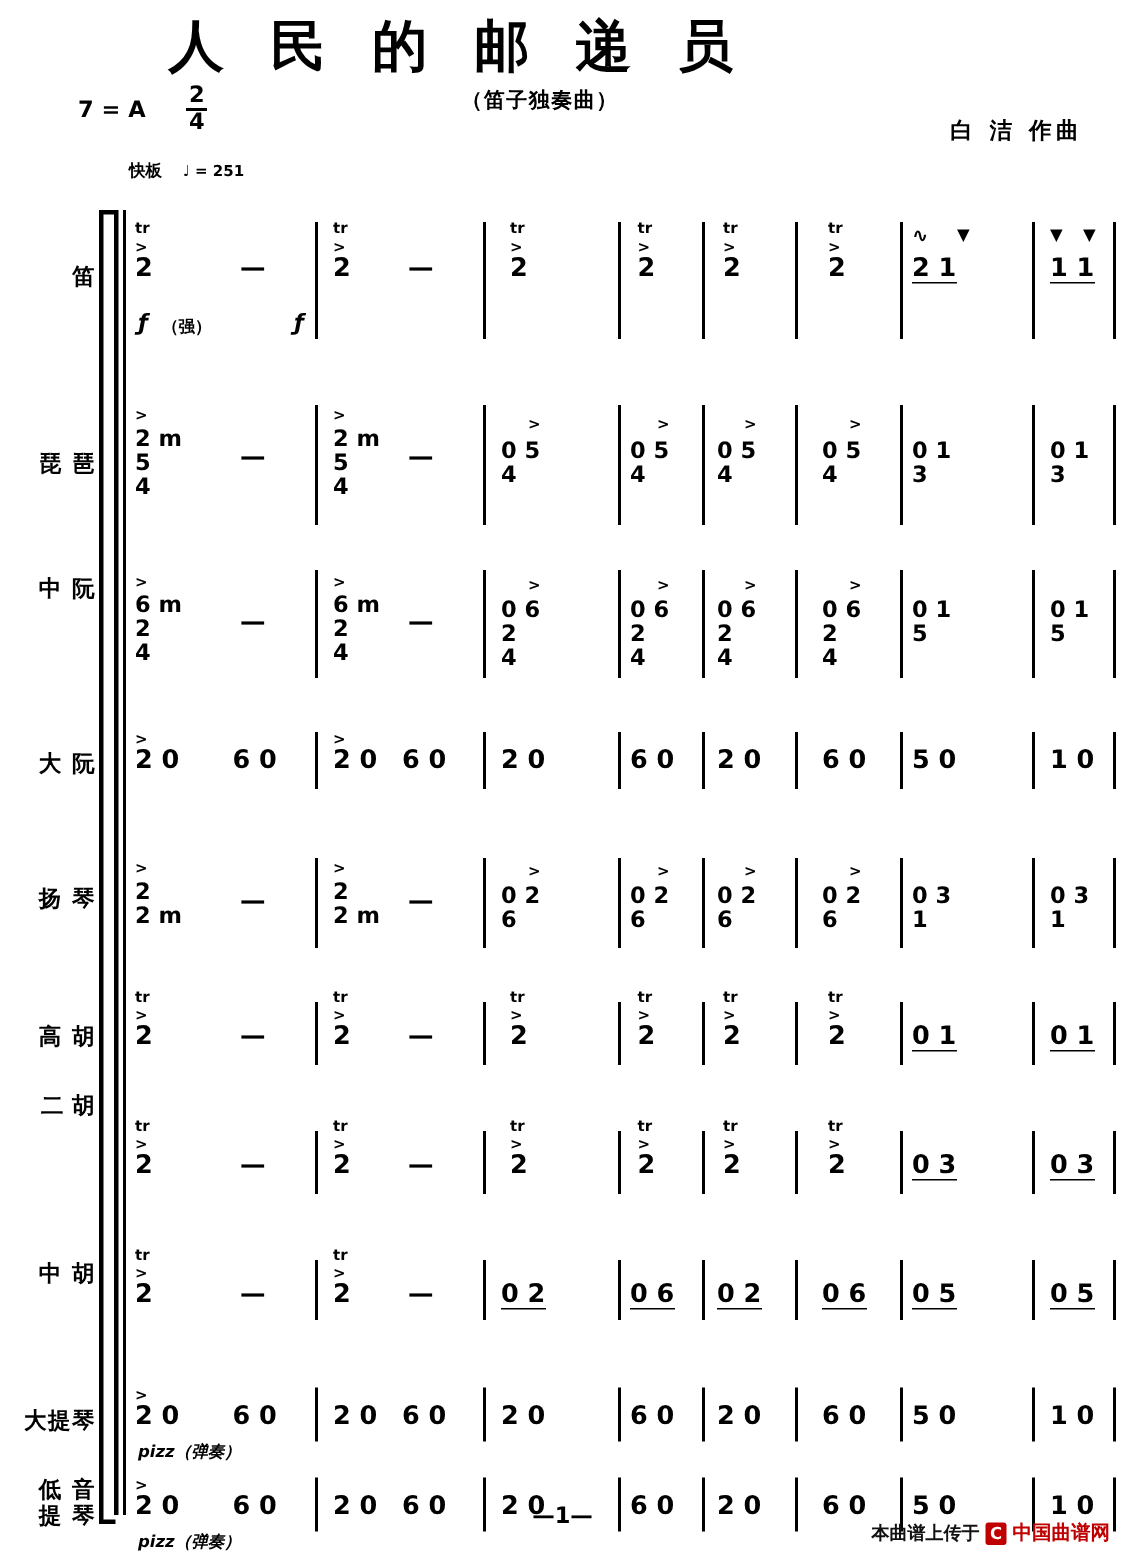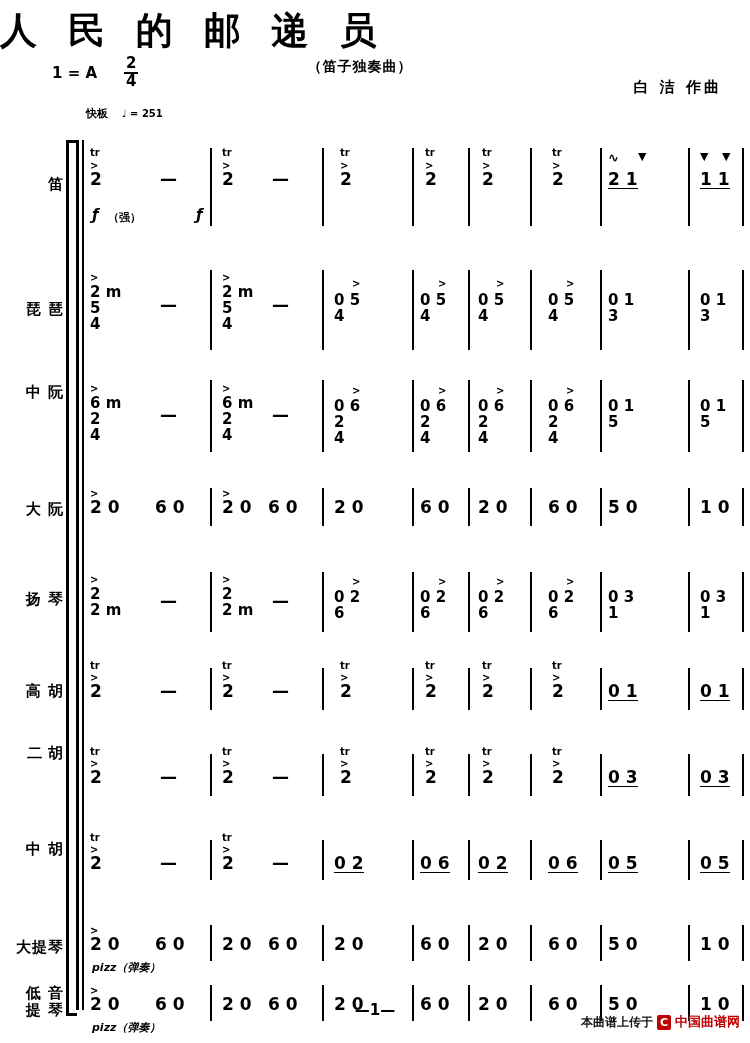--- a/index.html
+++ b/index.html
@@ -8,21 +8,21 @@
     background:#ffffff;
     font-family:"DejaVu Sans","Liberation Sans",sans-serif;
     color:#000;
     position:relative;
     overflow:hidden;
   }
   .sheet{position:relative;width:750px;height:1043px;}
 
   
   .title{
-    position:absolute;top:6px;left:0;width:610px;
+    position:absolute;top:6px;left:0;width:610px;text-align:center;
     font-size:37px;font-weight:bold;letter-spacing:9px;
     font-family:"DejaVu Sans","Liberation Sans",sans-serif;
   }
   .subtitle{
     position:absolute;top:58px;left:0;width:720px;text-align:center;
     font-size:14px;font-weight:bold;letter-spacing:1px;
   }
   .composer{
     position:absolute;top:78px;right:28px;
     font-size:15px;font-weight:bold;letter-spacing:3px;
@@ -96,41 +96,41 @@
   .credit .site{color:#c00000;font-size:13px;font-weight:bold;}
 </style>
 </head>
 <body>
 
 <div class="sheet">
 
   <div class="title">人 民 的 邮 递 员</div>
   <div class="subtitle">（笛子独奏曲）</div>
   <div class="composer">白  洁  作曲</div>
-  <div class="keysig">1 = A</div>
+  <div class="keysig">7 = A</div>
   <div class="meter">
     <span class="num">2</span>
     <span class="den">4</span>
   </div>
   <div class="tempo">
     <span>快板</span>
     <span class="bpm" style="margin-left:10px;">♩ = 251</span>
   </div>
 
   <div class="bracket"></div>
   <div class="sysline"></div>
   <div class="sysline2"></div>
 
   <div class="inst" style="top:175px;">笛</div>
   <div class="inst" style="top:300px;">琵 琶</div>
   <div class="inst" style="top:383px;">中 阮</div>
   <div class="inst" style="top:500px;">大 阮</div>
   <div class="inst" style="top:590px;">扬 琴</div>
   <div class="inst" style="top:682px;">高 胡</div>
-  <div class="inst" style="top:744px;font-family:Liberation Serif, serif;">二 胡</div>
+  <div class="inst" style="top:728px;font-family:Liberation Serif, serif;">二 胡</div>
   <div class="inst" style="top:840px;">中 胡</div>
   <div class="inst" style="top:938px;">大提琴</div>
   <div class="inst two" style="top:985px;white-space:pre;">低 音
 提 琴</div>
 
   <div class="bar" style="left:210px;top:148px;height:78px;"></div>
   <div class="bar" style="left:322px;top:148px;height:78px;"></div>
   <div class="bar" style="left:412px;top:148px;height:78px;"></div>
   <div class="bar" style="left:468px;top:148px;height:78px;"></div>
   <div class="bar" style="left:530px;top:148px;height:78px;"></div>

